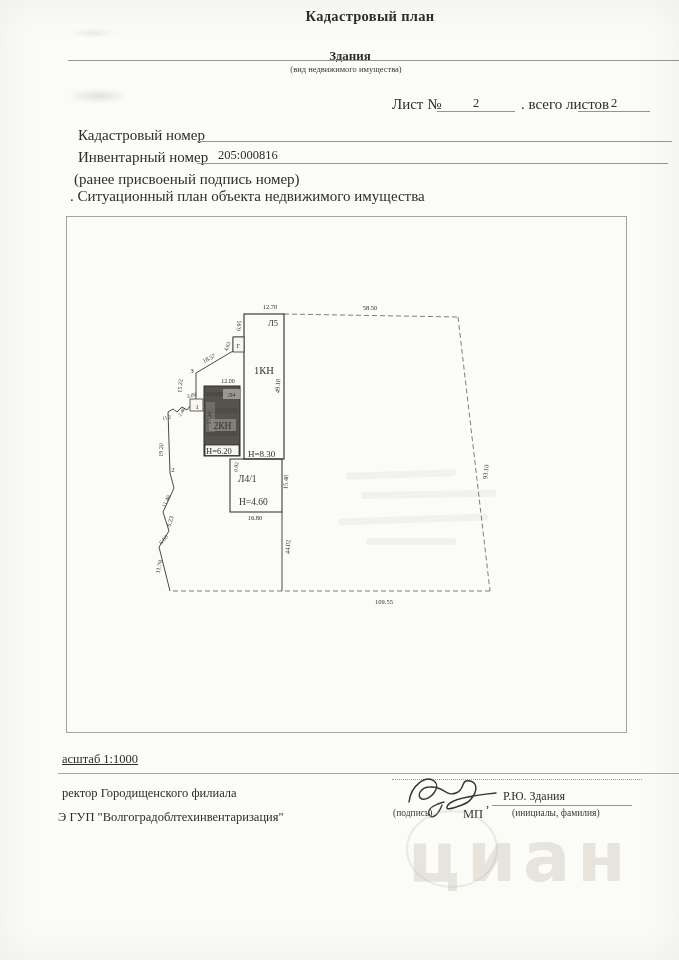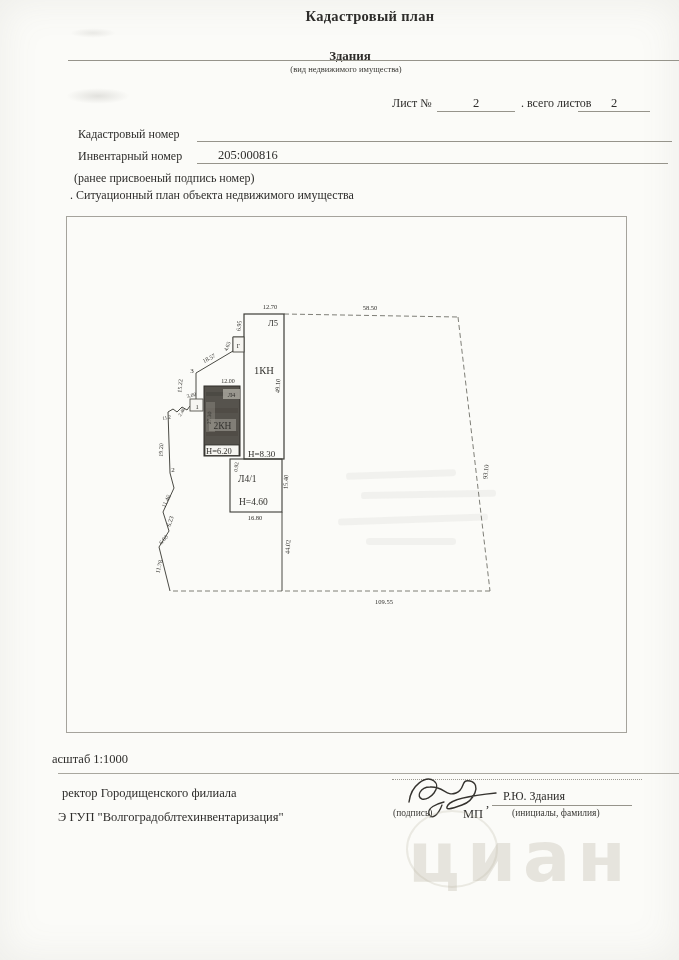--- a/index.html
+++ b/index.html
@@ -5,21 +5,21 @@
   html,body{margin:0;padding:0;background:#e9e9e6;}
   .page{position:relative;width:679px;height:960px;background:#fbfbf8;
         font-family:"Liberation Serif",serif;color:#2e2d2b;overflow:hidden;
         box-shadow:inset 0 0 40px rgba(120,118,110,.10);}
   .abs{position:absolute;}
   .rule{position:absolute;border-bottom:1px solid #96948b;height:0;}
   .rule-dotted{position:absolute;border-bottom:1px dotted #9a9890;height:0;}
   .title{font-weight:bold;font-size:14.5px;letter-spacing:.3px;}
   .h2{font-weight:bold;font-size:13px;}
   .small{font-size:8.5px;color:#3a3935;}
-  .lbl{font-size:12px;}
+  .lbl{font-size:15px;}
   .val{font-size:12.5px;margin-left:16px;}
   .sheetnum{font-size:12.5px;text-align:center;}
   .foot{font-size:12.5px;}
   .cap{font-size:9.5px;color:#3a3935;}
   .name{font-size:12px;}
   .smudge1{position:absolute;left:66px;top:88px;width:64px;height:16px;border-radius:50%;
            background:radial-gradient(ellipse,rgba(110,108,100,.18),rgba(110,108,100,0) 70%);}
   .smudge2{position:absolute;left:70px;top:28px;width:46px;height:10px;border-radius:50%;
            background:radial-gradient(ellipse,rgba(110,108,100,.12),rgba(110,108,100,0) 70%);}
   .watermark{position:absolute;left:408px;top:816px;font-family:"DejaVu Sans",sans-serif;
@@ -141,21 +141,21 @@
     <text x="95" y="351" font-size="6" text-anchor="middle" transform="rotate(-76 95 351)">11.78</text>
 
     <text x="172" y="251" font-size="5.5" text-anchor="middle" transform="rotate(-85 172 251)">0.92</text>
     <text x="172" y="266" font-size="9.5">Л4/1</text>
     <text x="173" y="289" font-size="9.5">Н=4.60</text>
     <text x="189" y="304" font-size="6.5" text-anchor="middle">16.80</text>
     <text x="222" y="266" font-size="6.5" text-anchor="middle" transform="rotate(-88 222 266)">15.40</text>
     <text x="224" y="331" font-size="6.5" text-anchor="middle" transform="rotate(-88 224 331)">44.02</text>
   </svg>
 
-  <div class="abs foot" style="left:52px;top:752px;">асштаб 1:1000</div>
+  <div class="abs foot" style="left:62px;top:752px;text-decoration:underline;">асштаб 1:1000</div>
   <div class="rule" style="left:58px;top:773px;width:621px;border-color:#a9a79f;"></div>
 
   <div class="abs foot" style="left:62px;top:786px;">ректор Городищенского филиала</div>
   <div class="abs foot" style="left:58px;top:810px;">Э ГУП "Волгоградоблтехинвентаризация"</div>
 
   <div class="rule-dotted" style="left:392px;top:779px;width:250px;"></div>
 
   <svg class="abs" style="left:395px;top:770px;" width="125" height="52" viewBox="0 0 125 52">
     <path d="M14,32 C16,15 31,5 39,11 C47,17 35,31 27,29 C21,27 25,17 35,17
              C49,16 51,27 61,23 C71,19 65,9 75,11 C87,14 79,31 67,35

